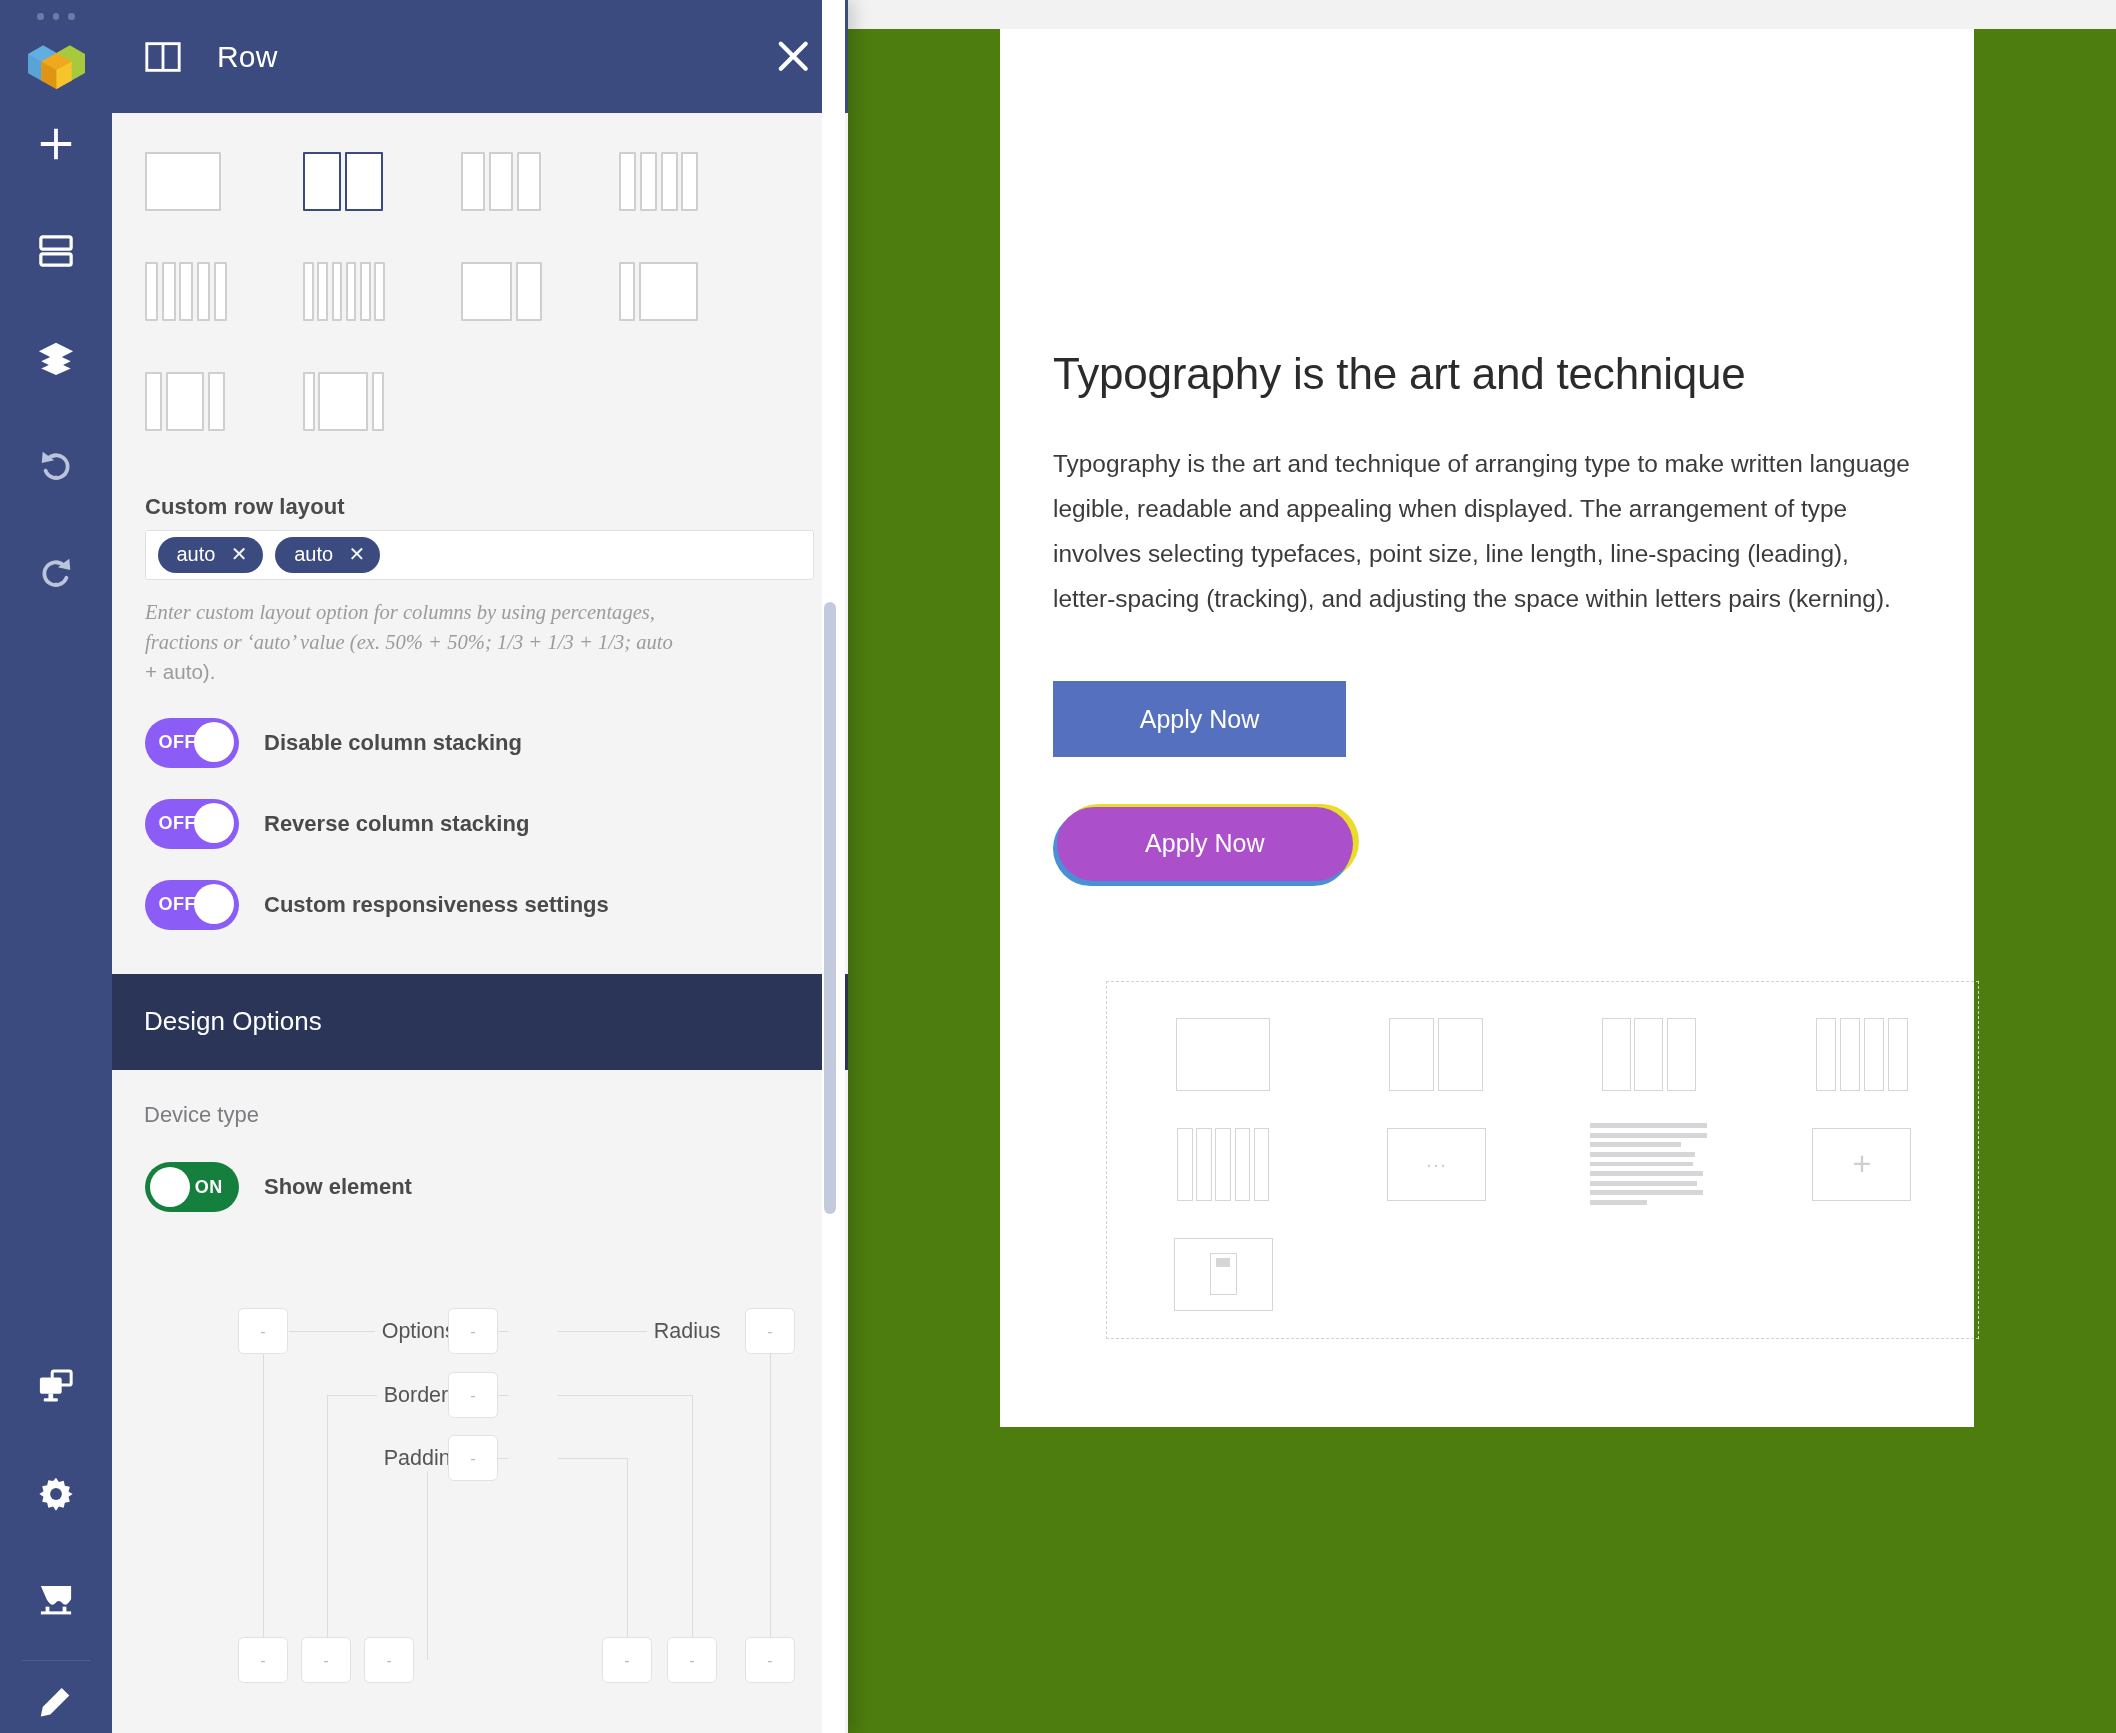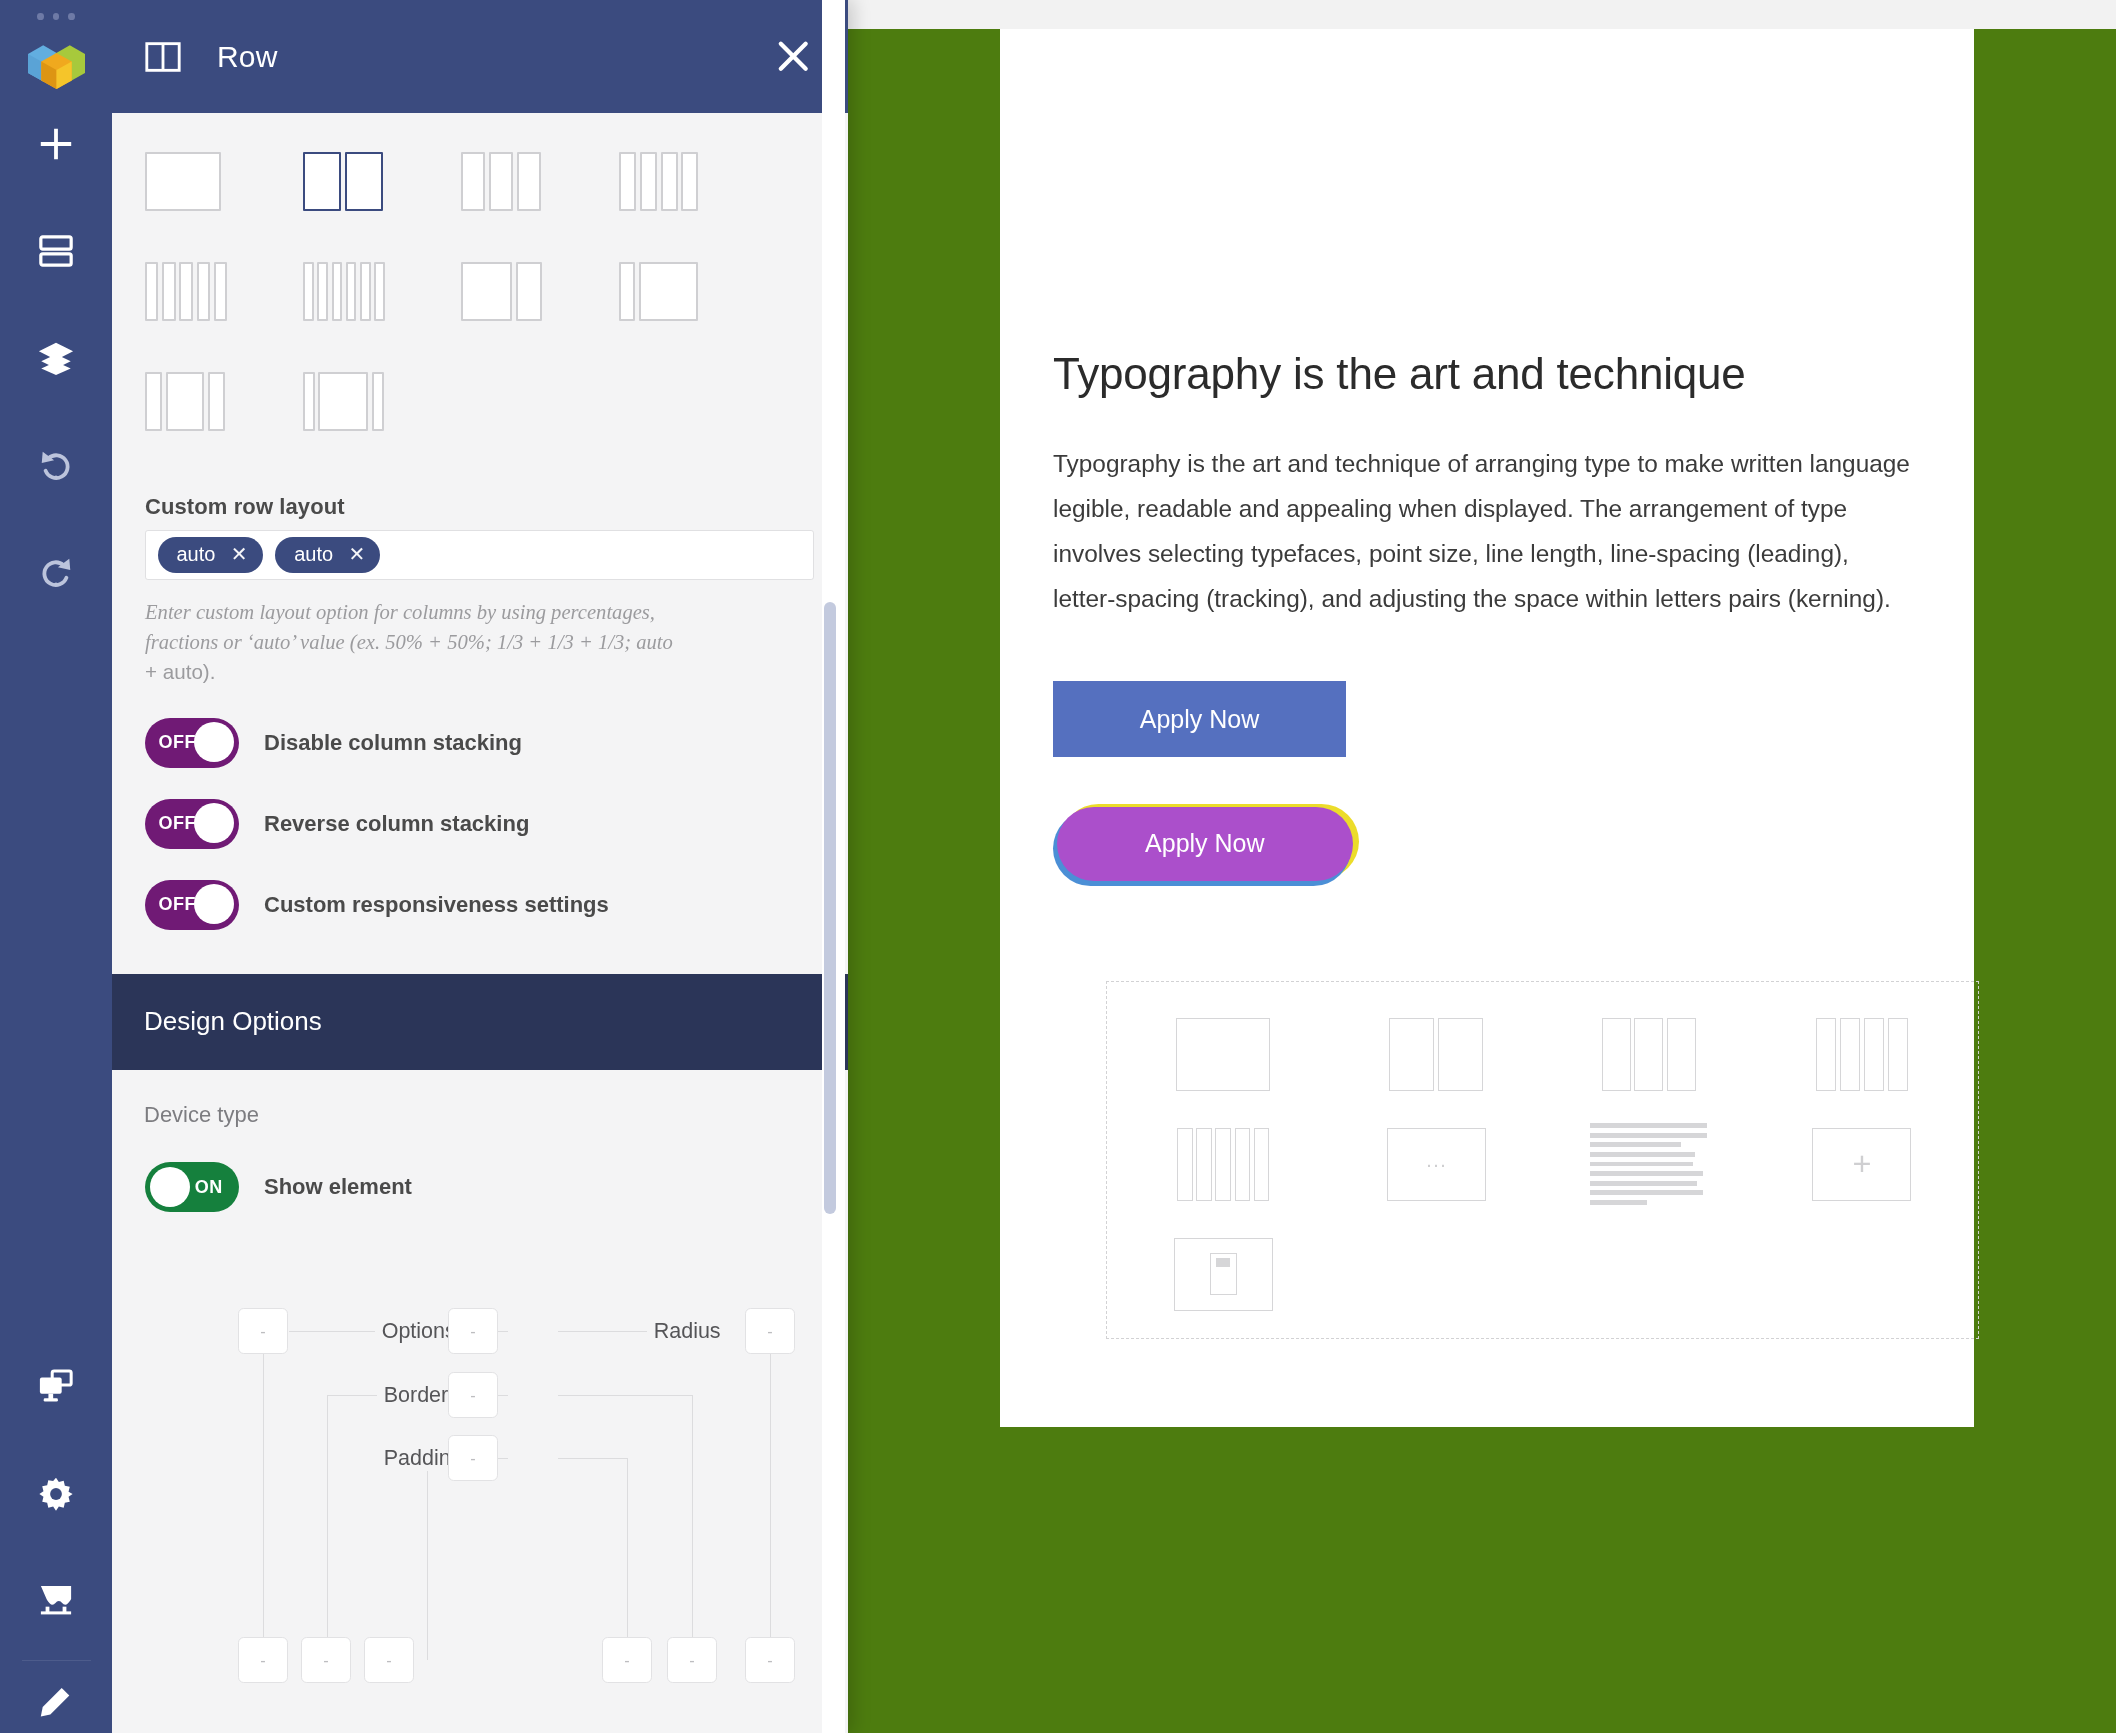--- a/index.html
+++ b/index.html
@@ -103,21 +103,21 @@
   .hint {
     margin: 17px 33px 0 33px; width: 660px;
     font-size: 20.6px; line-height: 30px; color: #9b9b9e;
     font-family: "Liberation Serif", serif; font-style: italic;
   }
   .hint2 { font-family: "Liberation Sans", sans-serif; font-style: normal; }
 
   .sw-row { display: flex; align-items: center; margin: 31px 0 0 33px; }
   .sw-row:first-of-type { margin-top: 36px; }
   .switch {
-    width: 94px; height: 50px; border-radius: 25px; background: #701a75;
+    width: 94px; height: 50px; border-radius: 25px; background: #8b5cf6;
     display: flex; align-items: center; justify-content: flex-start;
     position: relative; cursor: pointer; flex: none;
   }
   .switch .lbl {
     color: #fff; font-size: 18px; font-weight: 700; letter-spacing: 0.5px;
     margin-left: 13.4px;
   }
   .switch .knob {
     position: absolute; right: 4.8px; top: 4.8px;
     width: 40px; height: 40px; border-radius: 50%; background: #fff;

